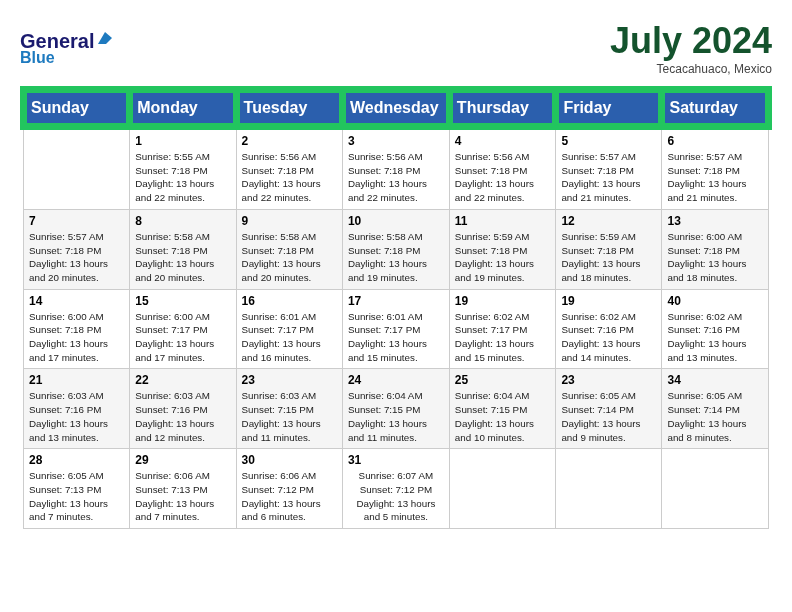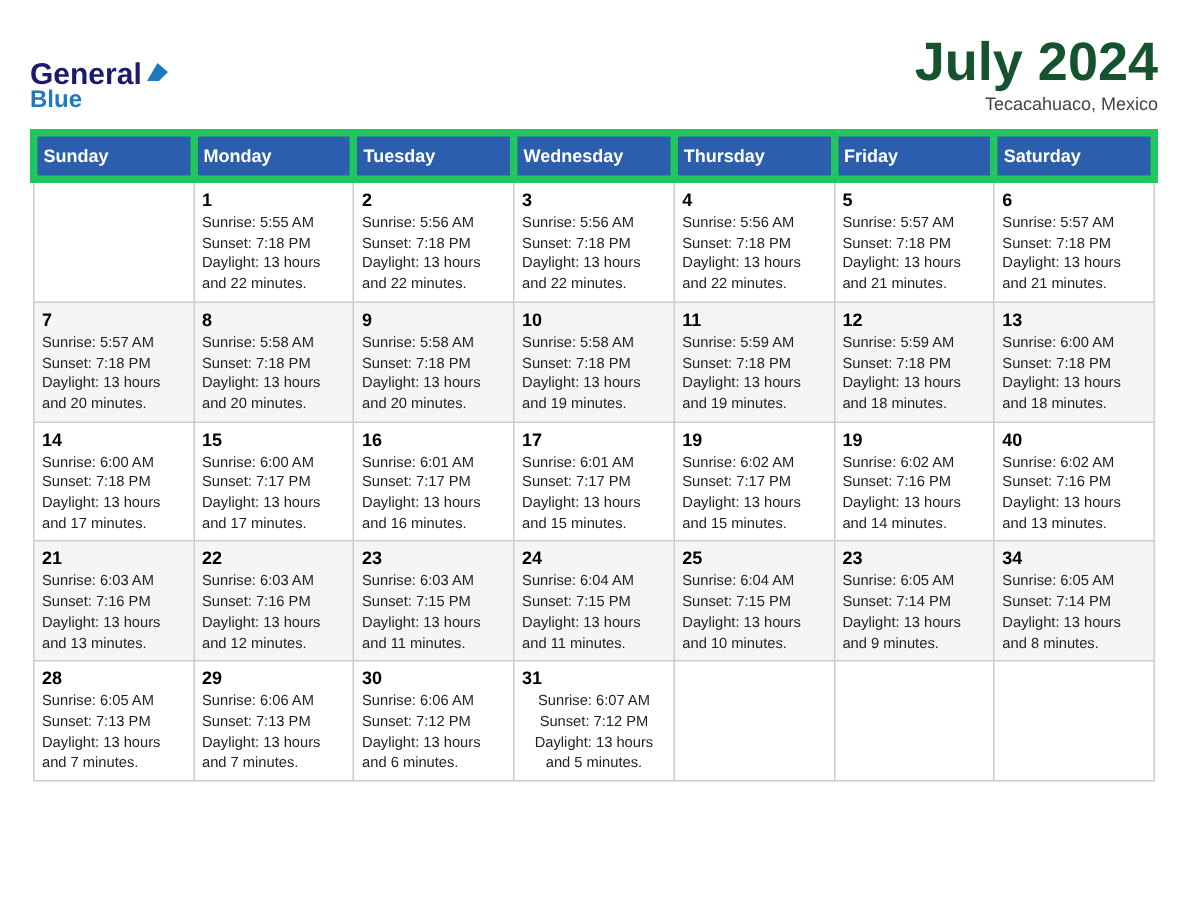--- a/index.html
+++ b/index.html
@@ -12,21 +12,21 @@
     }
     .page {
       width: 792px;
       min-height: 612px;
       padding: 20px 20px 10px 20px;
       background: #fff;
     }
     .header {
       display: flex;
       justify-content: space-between;
-      align-items: flex-end;
+      align-items: center;
       margin-bottom: 10px;
     }
     .logo {
       display: flex;
       flex-direction: column;
       align-items: flex-start;
     }
     .title-section {
       text-align: right;
     }
@@ -42,23 +42,23 @@
     .calendar {
       width: 100%;
       border-collapse: collapse;
       font-size: 10.5px;
     }
     .calendar thead tr th {
       background: #2b5fad;
       color: #fff;
       padding: 6px 4px;
       text-align: left;
-      font-size: 12px;
+      font-size: 16px;
       font-weight: bold;
-      border: 5px solid #22c55e;
+      border: 7px solid #22c55e;
     }
     .calendar tbody tr td {
       border: 1px solid #ccc;
       vertical-align: top;
       padding: 4px 5px;
       width: 107px;
       height: 78px;
       background: #fff;
     }
     .calendar tbody tr:nth-child(even) td {

